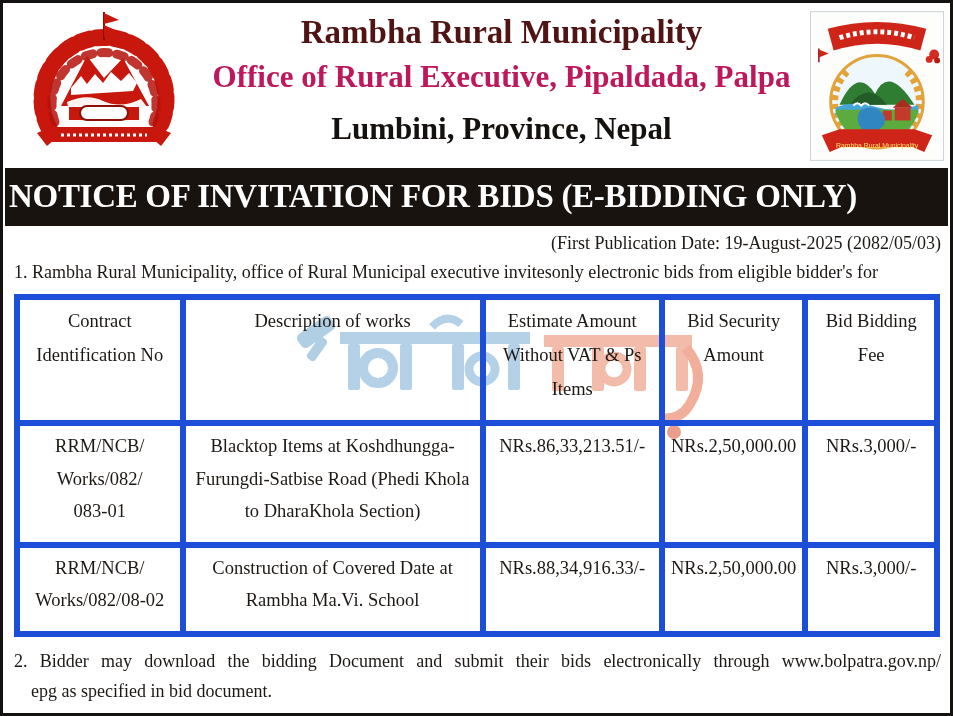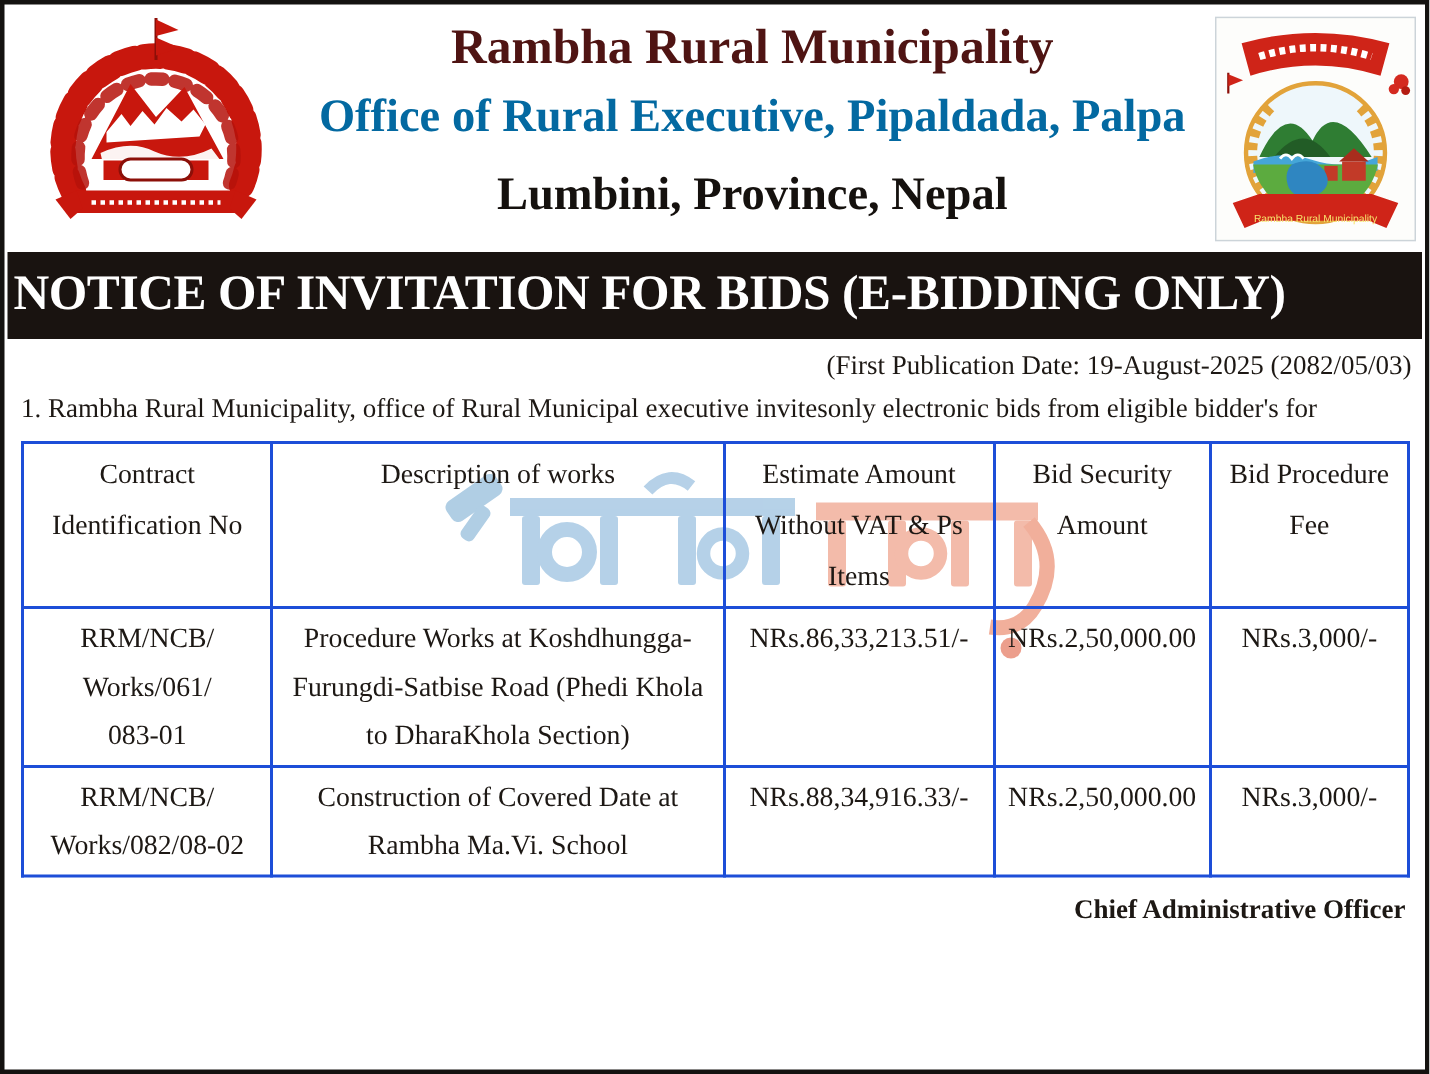--- a/index.html
+++ b/index.html
@@ -11,21 +11,21 @@
     font-family: "Liberation Serif", "DejaVu Serif", serif;
     color: #1d1814;
     position: relative;
     overflow: hidden;
   }
   
   .header { display: flex; align-items: flex-start; padding: 7px 6px 0 12px; height: 162px; }
   .emblem-left { width: 178px; height: 150px; flex: 0 0 auto; }
   .header-text { flex: 1 1 auto; text-align: center; padding-top: 4px; }
   .org-name   { font-size: 33px; font-weight: bold; color: #4f1413; line-height: 1.1; }
-  .office-line{ font-size: 31px; font-weight: bold; color: #0369a1; margin-top: 11px; line-height: 1.05; }
+  .office-line{ font-size: 31px; font-weight: bold; color: #be185d; margin-top: 11px; line-height: 1.05; }
   .loc-line   { font-size: 31px; font-weight: bold; color: #15110e; margin-top: 17px; }
   .logo-right { width: 134px; height: 152px; flex: 0 0 auto; }
   
   .notice-bar {
     margin: 3px 2px 0 2px;
     background: #191310; color: #ffffff;
     font-weight: bold;
     font-size: 33px; letter-spacing: -0.3px;
     padding: 12px 4px 13px 4px; line-height: 1;
   }
@@ -35,23 +35,23 @@
   .clause-1 { margin-top: 3px; }
   .c-line1 { white-space: nowrap; overflow: hidden; }
   .c-indent { padding-left: 17px; }
   .clause-2 { margin-top: 9px; }
   .clause-2 .c-just { text-align: justify; text-align-last: justify; }
   
   .table-wrap { position: relative; margin: 7px 10px 0 11px; }
   .watermark { position: absolute; left: 268px; top: 14px; width: 445px; height: 140px; z-index: 0; pointer-events: none; }
   table.bids { width: 100%; border-collapse: collapse; position: relative; z-index: 1; table-layout: fixed; }
   table.bids th, table.bids td {
-    border: 2px solid #1d4ed8; vertical-align: top; text-align: center;
+    border: 6px solid #1d4ed8; vertical-align: top; text-align: center;
     font-weight: normal; font-size: 18.5px; background: transparent;
-    padding: 4px 3px 2px 3px;
+    padding: 4px 3px 14px 3px;
   }
   .col-c { width: 18.0%; } .col-d { width: 32.6%; } .col-e { width: 19.5%; }
   .col-s { width: 15.6%; } .col-f { width: 14.3%; }
   th .cl, td .cl { line-height: 34px; }
   tr.hdr  { height: 102px; }
   tr.row1 { height: 96px; }
   tr.row2 { height: 66px; }
   tr.row1 .cl, tr.row2 .cl { line-height: 32.5px; }
   
   .signature { text-align: right; font-weight: bold; font-size: 18px; line-height: 1.35; padding: 9px 13px 0 0; }
@@ -172,32 +172,32 @@
         <th>
           <div class="cl">Estimate Amount</div>
           <div class="cl">Without VAT &amp; Ps</div>
           <div class="cl">Items</div>
         </th>
         <th>
           <div class="cl">Bid Security</div>
           <div class="cl">Amount</div>
         </th>
         <th>
-          <div class="cl">Bid Procedure</div>
+          <div class="cl">Bid Bidding</div>
           <div class="cl">Fee</div>
         </th>
       </tr>
       <tr class="row1">
         <td>
           <div class="cl">RRM/NCB/</div>
-          <div class="cl">Works/061/</div>
+          <div class="cl">Works/082/</div>
           <div class="cl">083-01</div>
         </td>
         <td>
-          <div class="cl">Procedure Works at Koshdhungga-</div>
+          <div class="cl">Blacktop Items at Koshdhungga-</div>
           <div class="cl">Furungdi-Satbise Road (Phedi Khola</div>
           <div class="cl">to DharaKhola Section)</div>
         </td>
         <td>
           <div class="cl">NRs.86,33,213.51/-</div>
         </td>
         <td>
           <div class="cl">NRs.2,50,000.00</div>
         </td>
         <td>
@@ -220,19 +220,23 @@
           <div class="cl">NRs.2,50,000.00</div>
         </td>
         <td>
           <div class="cl">NRs.3,000/-</div>
         </td>
       </tr>
     </tbody>
       </table>
   </div>
 
+  <div class="clause clause-2">
+    <div class="c-just">2. Bidder may download the bidding Document and submit their bids electronically through www.bolpatra.gov.np/</div>
+    <div class="c-indent">epg as specified in bid document.</div>
+  </div>
 
   <div class="signature">
     <div>Chief Administrative Officer</div>
 
   </div>
 
 </div>
 
 </body></html>

